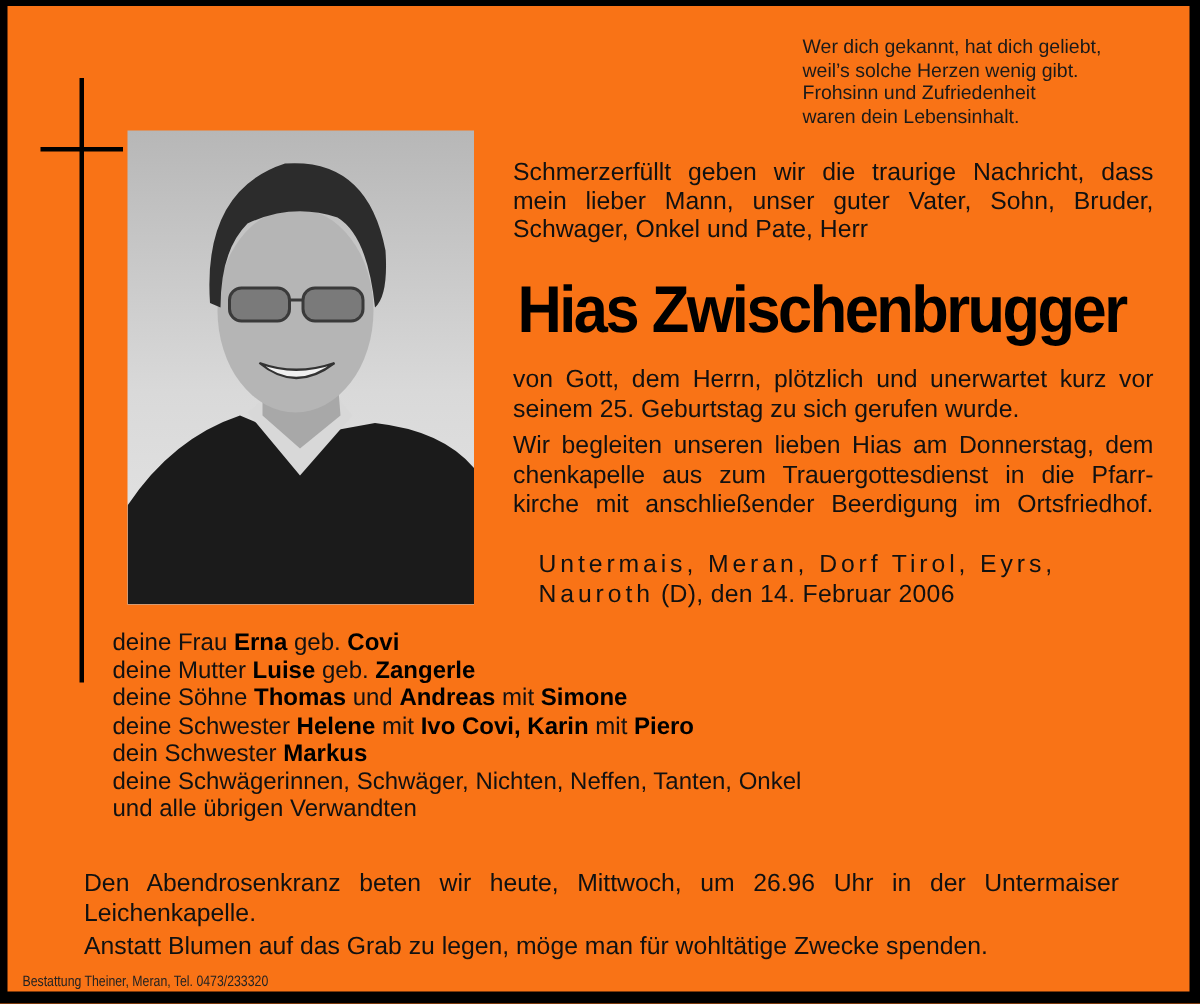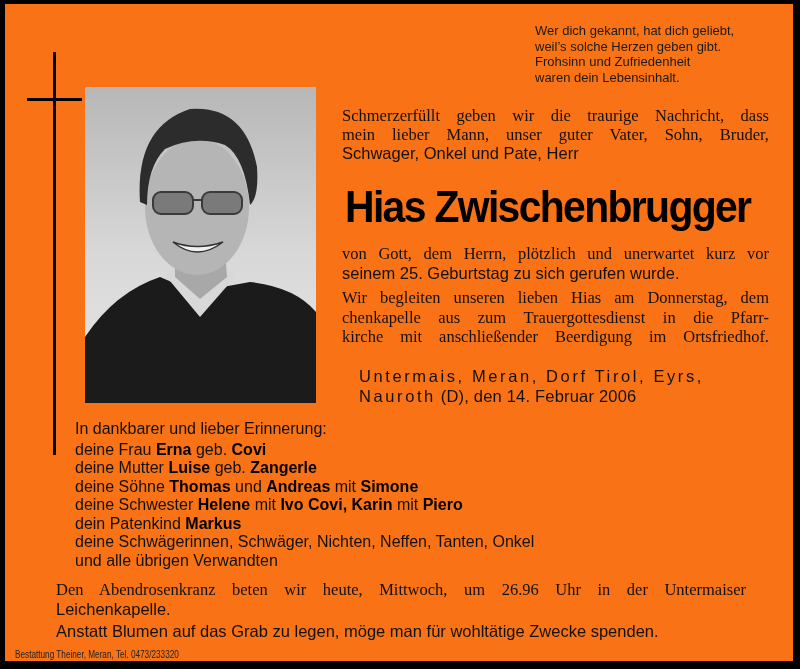--- a/index.html
+++ b/index.html
@@ -22,21 +22,21 @@
     .photo {
       left: 80px; top: 83px; width: 231px; height: 316px; overflow: hidden;
       background: linear-gradient(180deg, #b7b7b7 0%, #d9d9d9 55%, #e6e6e6 100%);
     }
     .photo svg { display: block; }
     .intro {
       left: 337px; top: 102px; width: 427px;
       font-size: 16.5px; line-height: 19px; text-align: justify;
     }
     .intro div { white-space: nowrap; }
-    .j { text-align: justify; text-align-last: justify; font-family: Liberation Serif, serif; }
+    .j { text-align: justify; text-align-last: justify; }
     .name {
       left: 340px; top: 180px; font-size: 44px; font-weight: bold;
       letter-spacing: -1.8px; line-height: 46px; white-space: nowrap; color: #000;
       transform: scaleX(0.93); transform-origin: left top;
     }
     .para { left: 337px; width: 427px; font-size: 16.5px; line-height: 19.5px; }
     .para div { white-space: nowrap; }
     .p1 { top: 240px; }
     .p2 { top: 284px; }
     .place { top: 363px; letter-spacing: 0.2px; }
@@ -57,21 +57,21 @@
     }
     b { font-weight: bold; color: #000; }
   </style>
 </head>
 <body>
 
 <div class="page">
 
   <div class="abs motto">
     <div>Wer dich gekannt, hat dich geliebt,</div>
-    <div>weil’s solche Herzen geben gibt.</div>
+    <div>weil’s solche Herzen wenig gibt.</div>
     <div>Frohsinn und Zufriedenheit</div>
     <div>waren dein Lebensinhalt.</div>
   </div>
 
   <div class="abs cross-v"></div>
   <div class="abs cross-h"></div>
 
   <div class="abs photo">
     <svg width="231" height="316" viewBox="0 0 231 316">
 
@@ -111,26 +111,25 @@
     <div class="j">chenkapelle aus zum Trauergottesdienst in die Pfarr-</div>
     <div class="j">kirche mit anschließender Beerdigung im Ortsfriedhof.</div>
   </div>
 
   <div class="abs para place">
     <div class="spaced">Untermais, Meran, Dorf Tirol, Eyrs,</div>
     <div><span class="spaced">Nauroth</span><span> (D), den 14. Februar 2006</span></div>
   </div>
 
   <div class="abs mourners">
-    <div class="head">In dankbarer und lieber Erinnerung:</div>
     <div><span>deine Frau </span><b>Erna</b><span> geb. </span><b>Covi</b></div>
     <div><span>deine Mutter </span><b>Luise</b><span> geb. </span><b>Zangerle</b></div>
     <div><span>deine Söhne </span><b>Thomas</b><span> und </span><b>Andreas</b><span> mit </span><b>Simone</b></div>
     <div><span>deine Schwester </span><b>Helene</b><span> mit </span><b>Ivo Covi, Karin</b><span> mit </span><b>Piero</b></div>
-    <div><span>dein Patenkind </span><b>Markus</b></div>
+    <div><span>dein Schwester </span><b>Markus</b></div>
     <div>deine Schwägerinnen, Schwäger, Nichten, Neffen, Tanten, Onkel</div>
     <div>und alle übrigen Verwandten</div>
   </div>
 
   <div class="abs closing">
     <div class="j">Den Abendrosenkranz beten wir heute, Mittwoch, um 26.96 Uhr in der Untermaiser</div>
     <div>Leichenkapelle.</div>
     <div class="gap">Anstatt Blumen auf das Grab zu legen, möge man für wohltätige Zwecke spenden.</div>
   </div>
 

